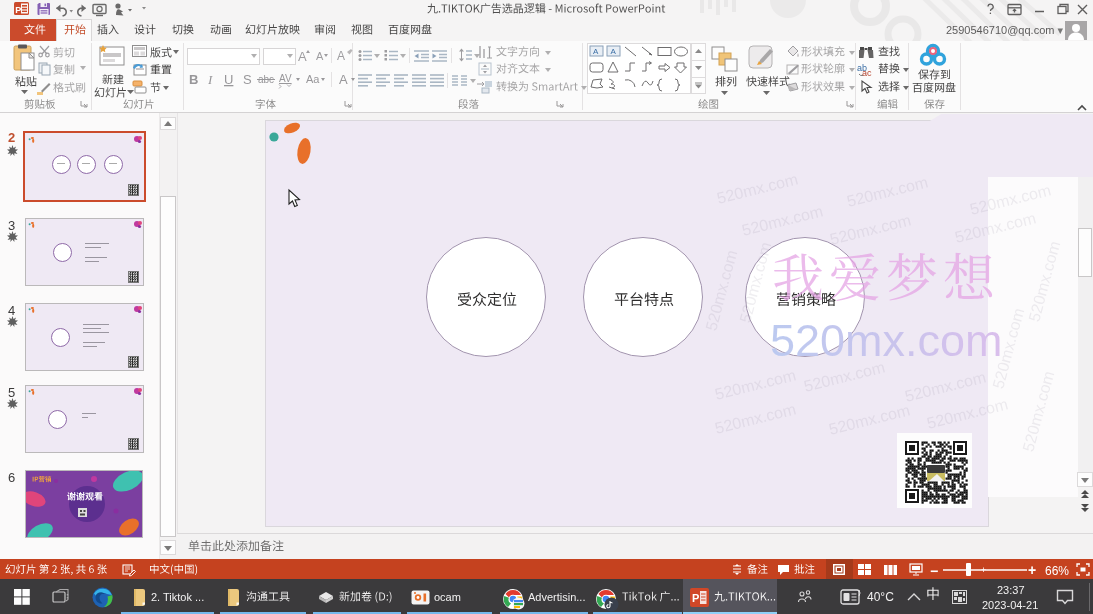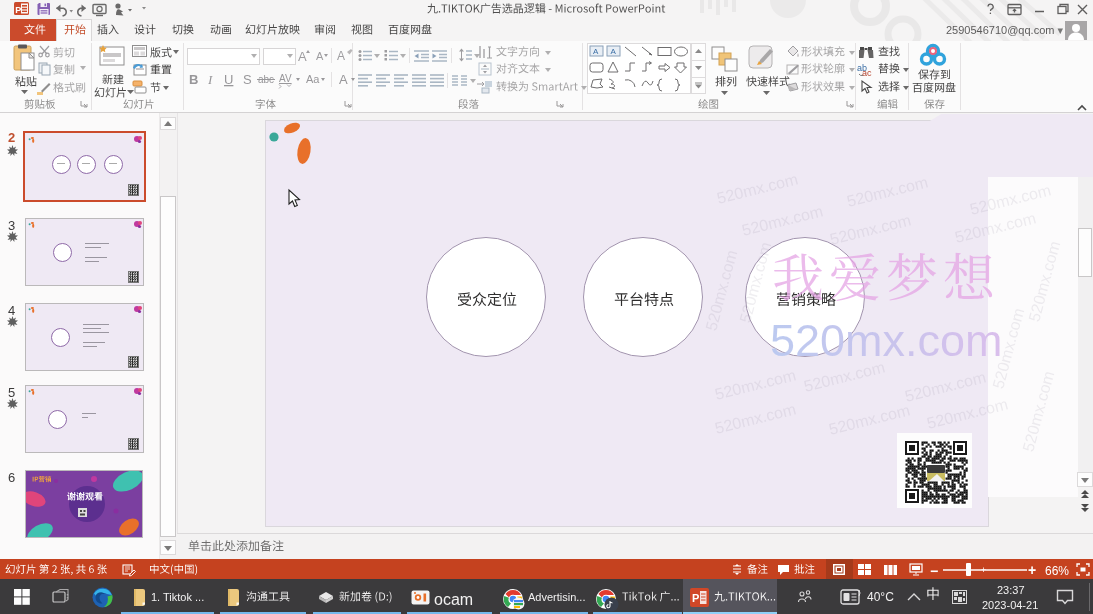--- a/index.html
+++ b/index.html
@@ -1224,21 +1224,21 @@
 <path d="M19.8 8 A10 10 0 0 0 2 6.5 L6 11 a6 6 0 0 1 9 -4 z" fill="#35b3e8"></path>
 <path d="M20.5 10.5 a10 10 0 0 1 -5 8.6 A8 8 0 0 1 12 20 a9 9 0 0 0 3.5 -10.5 l4.8 -1.5 z" fill="#43c048"></path>
 <path d="M13 7 a5.5 5.5 0 0 0 -9.5 3.5 c0 4 3.5 6.5 7 6 a7 7 0 0 1 -3 -5.5 c0 -2 1 -3.5 2.5 -4 z" fill="#124a8c"></path>
 </svg>
 <div class="r" style="left:121px;top:612px;width:93px;height:2px;background:#76b9ed"></div>
 <svg class="ab" style="left:133px;top:589px" width="13" height="17" viewBox="0 0 13 17">
     <path d="M1 0 h9 a2 2 0 0 1 2 2 v13 a2 2 0 0 1 -2 2 h-9 z" fill="#ecc87e"></path>
     <path d="M9.5 13.5 h2.5 v2 l-2.5 1 z" fill="#fbf7ee"></path>
     <path d="M1 0 h2 v17 h-2 z" fill="#e0b967"></path>
   </svg>
-<div class="ab" style="left:151px;top:591px;font-size:11px;color:#f2f1f1">1. Tiktok ...</div>
+<div class="ab" style="left:151px;top:591px;font-size:11px;color:#f2f1f1">2. Tiktok ...</div>
 <div class="r" style="left:220px;top:612px;width:86px;height:2px;background:#76b9ed"></div>
 <svg class="ab" style="left:227px;top:589px" width="13" height="17" viewBox="0 0 13 17">
     <path d="M1 0 h9 a2 2 0 0 1 2 2 v13 a2 2 0 0 1 -2 2 h-9 z" fill="#ecc87e"></path>
     <path d="M9.5 13.5 h2.5 v2 l-2.5 1 z" fill="#fbf7ee"></path>
     <path d="M1 0 h2 v17 h-2 z" fill="#e0b967"></path>
   </svg>
 <svg class="ab" style="left:245.0px;top:591.0px" width="46" height="14">
     <path transform="translate(1,9.5)" d="M1.0 -8.6C1.6 -8.2 2.5 -7.6 3.0 -7.2L3.5 -7.8C3.0 -8.2 2.1 -8.8 1.5 -9.1ZM0.4 -5.5C1.0 -5.2 1.9 -4.7 2.3 -4.3L2.8 -5.0C2.3 -5.3 1.5 -5.8 0.9 -6.1ZM0.8 0.2 1.5 0.7C2.1 -0.3 2.9 -1.7 3.5 -2.8L2.9 -3.4C2.2 -2.1 1.4 -0.7 0.8 0.2ZM5.1 -9.2C4.6 -7.7 3.9 -6.1 3.0 -5.1C3.2 -4.9 3.5 -4.7 3.7 -4.5C4.2 -5.1 4.6 -5.9 5.0 -6.8H9.3C9.2 -2.2 9.1 -0.5 8.7 -0.1C8.6 0.1 8.5 0.1 8.3 0.1C8.0 0.1 7.4 0.1 6.7 0.0C6.9 0.3 7.0 0.6 7.0 0.8C7.6 0.9 8.2 0.9 8.6 0.9C9.0 0.8 9.3 0.7 9.5 0.4C9.9 -0.1 10.0 -1.9 10.1 -7.1C10.1 -7.2 10.1 -7.6 10.1 -7.6H5.4C5.6 -8.1 5.7 -8.5 5.9 -9.0ZM6.7 -4.3C6.9 -3.8 7.1 -3.3 7.3 -2.9L5.1 -2.5C5.6 -3.5 6.1 -4.7 6.5 -5.8L5.6 -6.0C5.3 -4.7 4.8 -3.3 4.6 -3.0C4.4 -2.6 4.2 -2.3 4.0 -2.3C4.2 -2.1 4.3 -1.7 4.3 -1.5C4.6 -1.7 4.9 -1.7 7.5 -2.2C7.6 -1.9 7.7 -1.6 7.8 -1.4L8.5 -1.7C8.3 -2.4 7.8 -3.6 7.3 -4.6Z M11.7 -8.3C12.4 -7.8 13.2 -7.0 13.6 -6.4L14.2 -7.0C13.8 -7.5 12.9 -8.3 12.3 -8.8ZM13.8 -5.1H11.5V-4.3H13.0V-1.2C12.5 -1.0 12.0 -0.5 11.4 0.1L11.9 0.8C12.5 0.0 13.0 -0.6 13.4 -0.6C13.7 -0.6 14.0 -0.2 14.5 0.0C15.3 0.5 16.2 0.6 17.5 0.6C18.7 0.6 20.7 0.6 21.4 0.5C21.4 0.3 21.6 -0.1 21.7 -0.3C20.5 -0.2 18.9 -0.1 17.6 -0.1C16.3 -0.1 15.4 -0.2 14.7 -0.6C14.3 -0.9 14.0 -1.1 13.8 -1.2ZM15.0 -8.8V-8.2H19.7C19.2 -7.8 18.6 -7.5 18.1 -7.2C17.6 -7.5 17.0 -7.7 16.5 -7.9L16.0 -7.4C16.6 -7.2 17.4 -6.8 18.1 -6.5H15.0V-0.8H15.8V-2.6H17.6V-0.8H18.4V-2.6H20.3V-1.6C20.3 -1.5 20.3 -1.4 20.1 -1.4C20.0 -1.4 19.5 -1.4 19.0 -1.4C19.1 -1.2 19.2 -1.0 19.2 -0.8C20.0 -0.8 20.4 -0.8 20.7 -0.9C21.0 -1.0 21.1 -1.2 21.1 -1.6V-6.5H19.6C19.4 -6.6 19.2 -6.8 18.8 -6.9C19.7 -7.3 20.5 -7.9 21.1 -8.5L20.6 -8.9L20.4 -8.8ZM20.3 -5.8V-4.9H18.4V-5.8ZM15.8 -4.3H17.6V-3.3H15.8ZM15.8 -4.9V-5.8H17.6V-4.9ZM20.3 -4.3V-3.3H18.4V-4.3Z M22.6 -0.8V0.0H32.5V-0.8H27.9V-7.1H31.9V-8.0H23.1V-7.1H27.0V-0.8Z M39.7 -0.9C40.9 -0.4 42.2 0.4 42.9 0.9L43.6 0.3C42.8 -0.2 41.4 -0.9 40.2 -1.5ZM36.6 -1.5C35.9 -0.9 34.6 -0.1 33.4 0.3C33.6 0.4 33.9 0.7 34.0 0.9C35.2 0.4 36.5 -0.3 37.4 -1.0ZM35.3 -8.7V-2.3H33.6V-1.6H43.5V-2.3H41.8V-8.7ZM36.1 -2.3V-3.3H41.0V-2.3ZM36.1 -6.4H41.0V-5.5H36.1ZM36.1 -7.1V-8.0H41.0V-7.1ZM36.1 -4.9H41.0V-3.9H36.1Z" fill="#f2f1f1"></path>
   </svg>
 <div class="r" style="left:313px;top:612px;width:88px;height:2px;background:#76b9ed"></div>
@@ -1251,21 +1251,21 @@
     <path transform="translate(1,9.5)" d="M4.0 -2.3C4.3 -1.8 4.7 -1.0 4.9 -0.6L5.4 -0.9C5.3 -1.4 4.9 -2.1 4.5 -2.6ZM1.5 -2.6C1.3 -1.9 0.9 -1.2 0.5 -0.7C0.6 -0.6 0.9 -0.4 1.0 -0.3C1.5 -0.8 1.9 -1.6 2.2 -2.4ZM6.1 -8.2V-4.4C6.1 -2.9 6.0 -1.0 5.1 0.3C5.2 0.4 5.6 0.6 5.7 0.8C6.7 -0.6 6.9 -2.8 6.9 -4.4V-4.8H8.5V0.8H9.3V-4.8H10.5V-5.5H6.9V-7.6C8.0 -7.8 9.3 -8.1 10.2 -8.4L9.5 -9.0C8.7 -8.7 7.3 -8.4 6.1 -8.2ZM2.4 -9.1C2.5 -8.8 2.7 -8.4 2.8 -8.1H0.7V-7.4H5.5V-8.1H3.7C3.6 -8.4 3.3 -8.9 3.1 -9.3ZM4.1 -7.3C4.0 -6.8 3.8 -6.1 3.6 -5.6H0.5V-4.9H2.8V-3.7H0.5V-3.0H2.8V-0.2C2.8 -0.1 2.7 -0.1 2.6 -0.1C2.5 -0.0 2.2 -0.0 1.8 -0.1C1.9 0.1 2.0 0.5 2.0 0.6C2.6 0.6 2.9 0.6 3.2 0.5C3.4 0.4 3.5 0.2 3.5 -0.2V-3.0H5.6V-3.7H3.5V-4.9H5.7V-5.6H4.3C4.5 -6.0 4.7 -6.6 4.9 -7.2ZM1.4 -7.2C1.6 -6.7 1.8 -6.0 1.8 -5.6L2.5 -5.8C2.5 -6.2 2.3 -6.8 2.1 -7.3Z M17.3 -7.9V0.7H18.1V-0.1H20.2V0.6H21.0V-7.9ZM18.1 -0.9V-7.1H20.2V-0.9ZM13.1 -9.1 13.1 -7.1H11.6V-6.3H13.1C13.0 -3.6 12.7 -1.1 11.3 0.3C11.5 0.5 11.8 0.7 11.9 0.9C13.4 -0.7 13.8 -3.4 13.9 -6.3H15.6C15.5 -2.1 15.4 -0.6 15.2 -0.3C15.1 -0.1 15.0 -0.1 14.8 -0.1C14.6 -0.1 14.1 -0.1 13.6 -0.2C13.8 0.1 13.8 0.4 13.8 0.7C14.3 0.7 14.8 0.7 15.2 0.7C15.5 0.6 15.7 0.5 15.9 0.2C16.2 -0.2 16.3 -1.8 16.4 -6.7C16.4 -6.9 16.4 -7.1 16.4 -7.1H13.9L14.0 -9.1Z M25.3 -3.6H25.1C25.5 -3.9 25.9 -4.3 26.2 -4.7H28.7C29.0 -4.3 29.3 -3.9 29.7 -3.6ZM30.1 -9.0C29.8 -8.5 29.4 -7.8 29.0 -7.4H27.7C27.9 -8.0 28.1 -8.6 28.2 -9.2L27.3 -9.3C27.2 -8.6 27.0 -8.0 26.8 -7.4H25.4L25.9 -7.7C25.7 -8.0 25.3 -8.6 24.9 -9.0L24.3 -8.6C24.6 -8.3 25.0 -7.7 25.2 -7.4H23.4V-6.6H26.5C26.3 -6.2 26.0 -5.8 25.7 -5.4H22.7V-4.7H25.1C24.4 -4.0 23.5 -3.3 22.4 -2.8C22.6 -2.7 22.8 -2.4 22.9 -2.2C23.6 -2.5 24.3 -2.9 24.8 -3.3V-0.5C24.8 0.5 25.2 0.7 26.6 0.7C26.9 0.7 29.4 0.7 29.7 0.7C30.9 0.7 31.2 0.4 31.3 -1.1C31.1 -1.1 30.8 -1.2 30.6 -1.4C30.5 -0.2 30.4 -0.0 29.7 -0.0C29.1 -0.0 27.0 -0.0 26.6 -0.0C25.8 -0.0 25.6 -0.1 25.6 -0.5V-2.8H28.9C28.9 -2.1 28.8 -1.8 28.7 -1.7C28.6 -1.6 28.5 -1.6 28.3 -1.6C28.1 -1.6 27.6 -1.6 27.0 -1.7C27.1 -1.5 27.2 -1.2 27.2 -1.0C27.8 -1.0 28.4 -1.0 28.7 -1.0C29.0 -1.0 29.2 -1.1 29.4 -1.3C29.6 -1.5 29.7 -2.0 29.8 -3.2L29.8 -3.5C30.5 -2.9 31.3 -2.4 32.2 -2.1C32.3 -2.4 32.5 -2.7 32.7 -2.8C31.5 -3.2 30.4 -3.8 29.6 -4.7H32.4V-5.4H26.7C27.0 -5.8 27.2 -6.2 27.4 -6.6H31.6V-7.4H29.9C30.2 -7.8 30.5 -8.2 30.8 -8.7Z M38.1 2.2 38.7 1.9C37.8 0.3 37.3 -1.6 37.3 -3.4C37.3 -5.3 37.8 -7.1 38.7 -8.7L38.1 -9.0C37.1 -7.3 36.5 -5.6 36.5 -3.4C36.5 -1.3 37.1 0.5 38.1 2.2Z M40.3 0.0H42.4C44.8 0.0 46.1 -1.5 46.1 -4.1C46.1 -6.6 44.8 -8.1 42.3 -8.1H40.3ZM41.3 -0.8V-7.2H42.2C44.1 -7.2 45.1 -6.1 45.1 -4.1C45.1 -2.0 44.1 -0.8 42.2 -0.8Z M48.3 -4.3C48.7 -4.3 49.0 -4.6 49.0 -5.1C49.0 -5.5 48.7 -5.8 48.3 -5.8C47.9 -5.8 47.6 -5.5 47.6 -5.1C47.6 -4.6 47.9 -4.3 48.3 -4.3ZM48.3 0.1C48.7 0.1 49.0 -0.2 49.0 -0.6C49.0 -1.1 48.7 -1.4 48.3 -1.4C47.9 -1.4 47.6 -1.1 47.6 -0.6C47.6 -0.2 47.9 0.1 48.3 0.1Z M50.9 2.2C51.9 0.5 52.5 -1.3 52.5 -3.4C52.5 -5.6 51.9 -7.3 50.9 -9.0L50.3 -8.7C51.2 -7.1 51.7 -5.3 51.7 -3.4C51.7 -1.6 51.2 0.3 50.3 1.9Z" fill="#f2f1f1"></path>
   </svg>
 <div class="r" style="left:407px;top:612px;width:85px;height:2px;background:#76b9ed"></div>
 <svg class="ab" style="left:411px;top:588px" width="19" height="19" viewBox="0 0 19 19">
     <rect x="0.5" y="2.5" width="18" height="14" rx="2" fill="#f5f4f4"></rect>
     <circle cx="7" cy="9.5" r="3.2" fill="#e8702a"></circle>
     <circle cx="7" cy="9.5" r="1.4" fill="#fff"></circle>
     <rect x="12.5" y="5.5" width="2.6" height="8" fill="#e8702a"></rect>
     <circle cx="4" cy="5" r="1" fill="#e8702a"></circle>
   </svg>
-<div class="ab" style="left:434px;top:591px;font-size:16px;color:#f2f1f1">ocam</div>
+<div class="ab" style="left:434px;top:591px;font-size:11px;color:#f2f1f1">ocam</div>
 <div class="r" style="left:500px;top:612px;width:88px;height:2px;background:#76b9ed"></div>
 <svg class="ab" style="left:502px;top:588px" width="22" height="22" viewBox="0 0 22 22">
 <circle cx="11" cy="11" r="10" fill="#fff"></circle>
 <path d="M11 2 a9 9 0 0 1 8 5 l-8 0 a4.5 4.5 0 0 0 -4 2.5 L3.5 6 A9 9 0 0 1 11 2" fill="#e33b2e"></path>
 <path d="M2.3 8 L7 9.7 a4.5 4.5 0 0 0 2 5.8 L6 19 A9 9 0 0 1 2.3 8" fill="#34a853"></path>
 <path d="M19.7 8.5 a9 9 0 0 1 -8 11.4 l3.8 -6.6 a4.5 4.5 0 0 0 -.3 -4.8 z" fill="#fbbc05"></path>
 <circle cx="11" cy="11" r="4.2" fill="#fff"></circle>
     <circle cx="11" cy="11" r="3.3" fill="#4285f4"></circle>
   </svg>
 <svg class="ab" style="left:512px;top:597px" width="13" height="13" viewBox="0 0 13 13">

